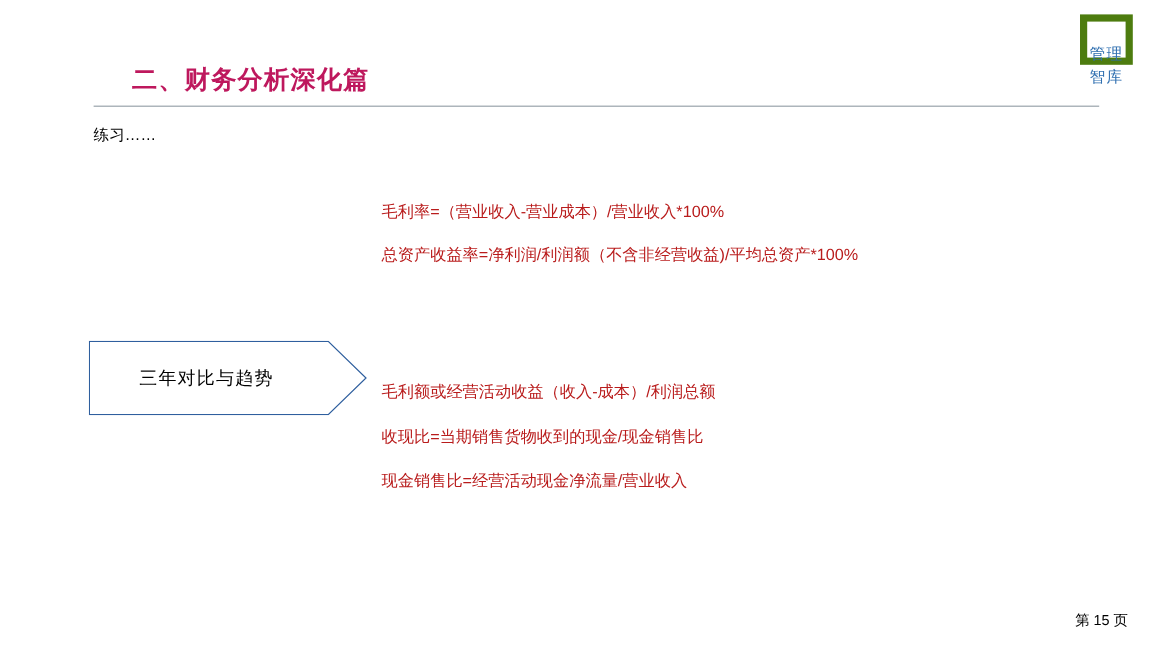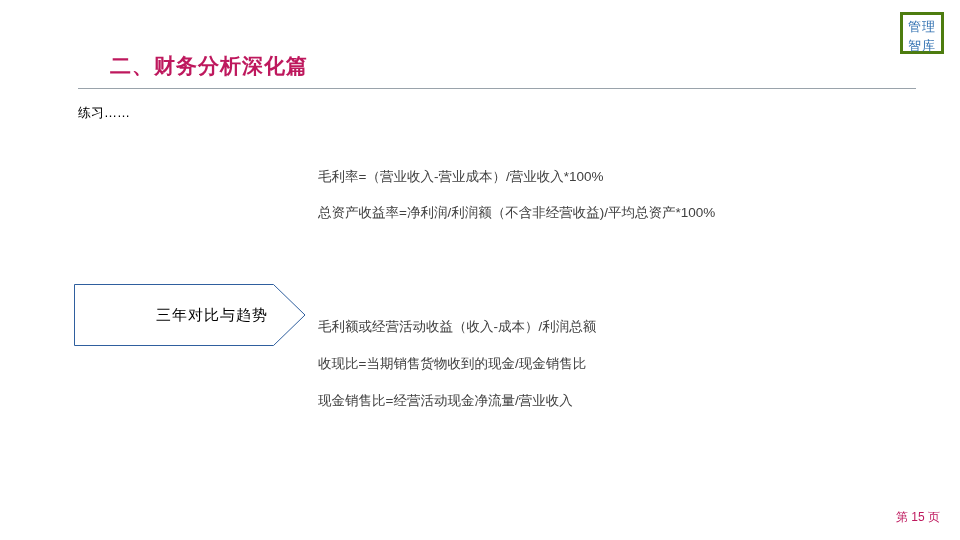--- a/index.html
+++ b/index.html
@@ -16,27 +16,27 @@
     overflow: hidden;
   }
 
   
   .logo-badge {
     position: absolute;
     top: 12px;
     left: 900px;
     width: 44px;
     height: 42px;
-    border: 3px solid #4d7c0f;
+    border: 6px solid #4d7c0f;
     color: #2f6fb0;
     font-size: 13px;
     line-height: 19px;
     text-align: center;
     letter-spacing: 1px;
-    padding-top: 2px;
+    padding-top: 17px;
     box-sizing: border-box;
   }
   .logo-badge span { display: block; }
 
   
   .slide-title {
     position: absolute;
     left: 110px;
     top: 52px;
     font-size: 21px;
@@ -77,46 +77,45 @@
     left: 0;
     top: 0;
     width: 196px;
     height: 62px;
     display: flex;
     align-items: center;
     justify-content: center;
     font-size: 15px;
     color: #000;
     letter-spacing: 1px;
-    padding-left: 40px;
   }
 
   
   .formula-group {
     position: absolute;
     left: 318px;
   }
   .group-a { top: 170px; }
   .group-b { top: 320px; }
   .formula-line {
     font-size: 13.5px;
     line-height: 1.1;
-    color: #404040;
+    color: #b91c1c;
     margin-bottom: 21px;
     white-space: nowrap;
   }
   .group-b .formula-line { margin-bottom: 22px; }
 
   
   .page-number {
     position: absolute;
     right: 20px;
     bottom: 14px;
     font-size: 12px;
-    color: #be185d;
+    color: #000000;
   }
 </style>
 </head>
 <body>
 
 <div class="logo-badge">
   <span>管理</span>
   <span>智库</span>
 </div>
 

